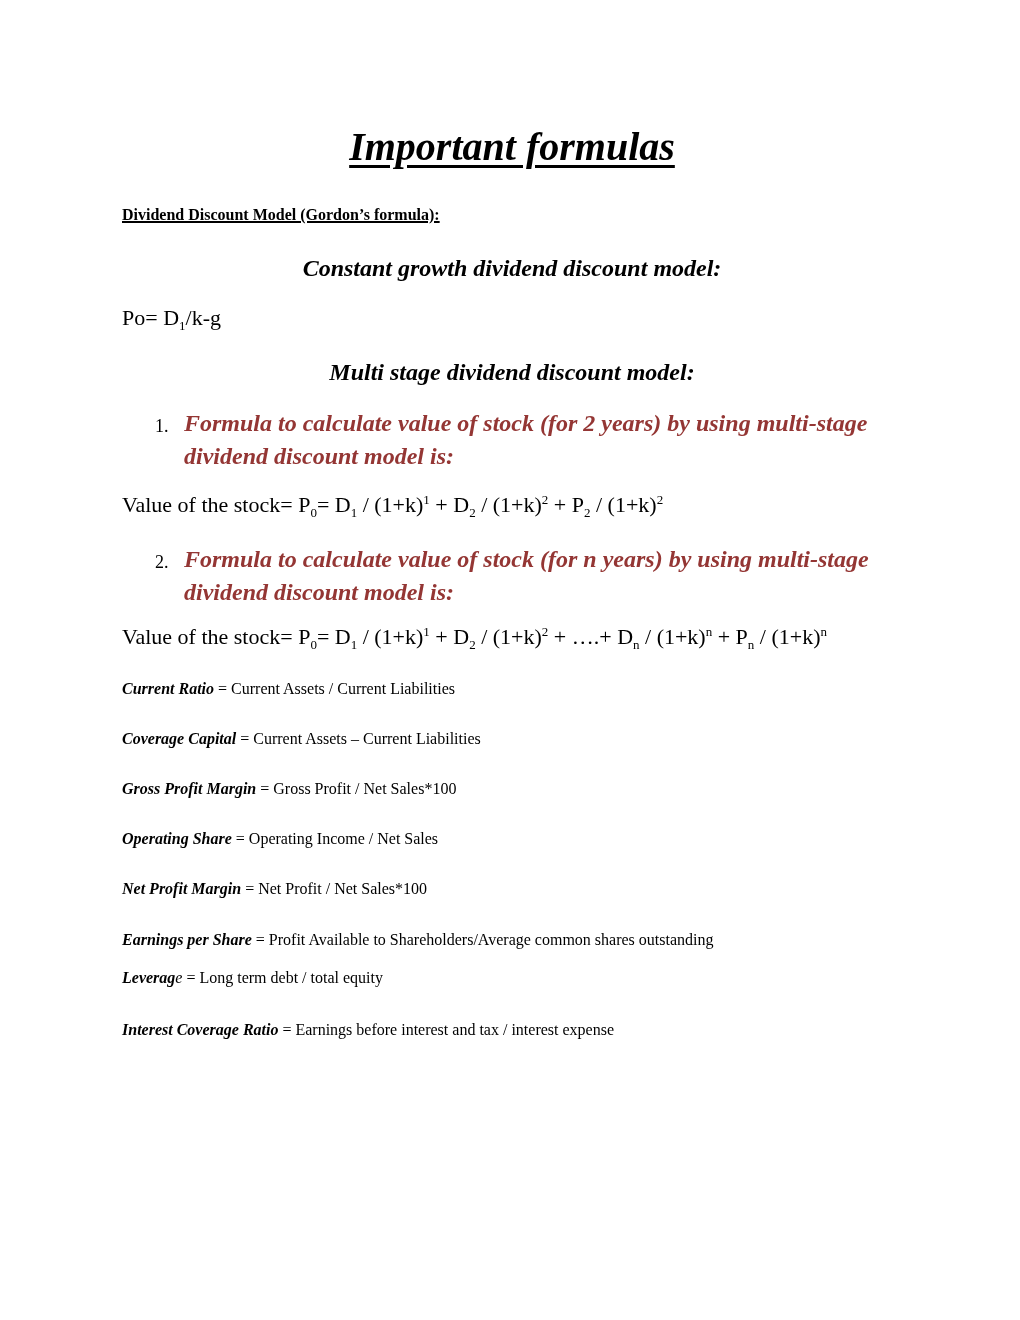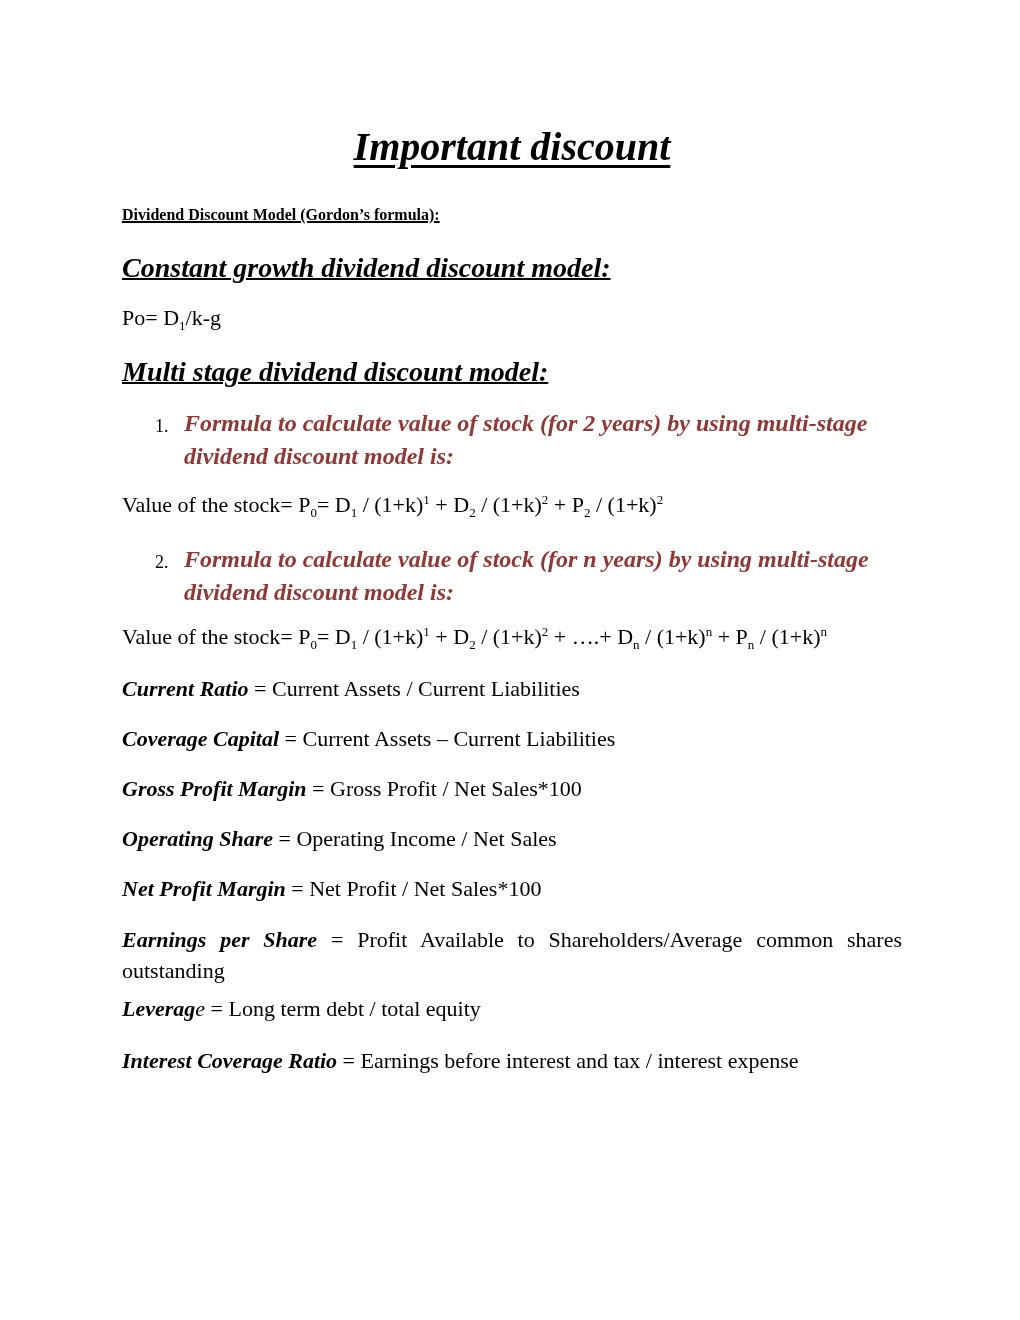--- a/index.html
+++ b/index.html
@@ -25,53 +25,53 @@
     text-decoration-thickness:3px;
     text-underline-offset:5px;
   }
   .h1 {
     font-size:16px; line-height:30px;
     font-weight:bold;
     text-decoration:underline;
     text-decoration-thickness:2px;
   }
   .h2 {
-    font-size:28px; line-height:30px;
+    font-size:24px; line-height:30px;
     font-weight:bold; font-style:italic;
-    text-decoration:underline;
     text-decoration-thickness:2px;
+    text-align:center;
   }
   .body-line { font-size:22px; line-height:30px; }
   .formula    { font-size:22px; line-height:30px; }
   sub, sup { font-size:13px; line-height:0; }
   sup { vertical-align:super; }
   sub { vertical-align:sub; }
   .list-item { display:flex; align-items:flex-start; }
   .list-num {
     flex:0 0 29px; width:29px;
     font-size:18px; line-height:33px;
     padding-top:3px;
     color:#000000;
   }
   .list-text {
     color:var(--accent,#943634);
     font-weight:bold; font-style:italic;
     font-size:24px; line-height:33px;
   }
-  .ratio { font-size:22px; line-height:30px; }
+  .ratio { font-size:16px; line-height:30px; }
   .ratio .term { font-weight:bold; font-style:italic; }
   .ratio .term-suffix { font-weight:normal; font-style:italic; }
   .ratio.justify { text-align:justify; line-height:31px; }
 </style>
 </head>
 <body style="--accent: #943634;">
 
 <div class="page">
 
-  <h1 class="doc-title">Important discount</h1>
+  <h1 class="doc-title">Important formulas</h1>
 
   <div class="h1" style="margin-top:28px">Dividend Discount Model (Gordon’s formula):</div>
 
   <div class="h2" style="margin-top:23px">Constant growth dividend discount model:</div>
 
   <div class="body-line" style="margin-top:20px"><span>Po= D</span><sub>1</sub><span>/k-g</span></div>
 
   <div class="h2" style="margin-top:24px">Multi stage dividend discount model:</div>
 
   <div class="list-item" style="margin:20px 0 0 33px">

